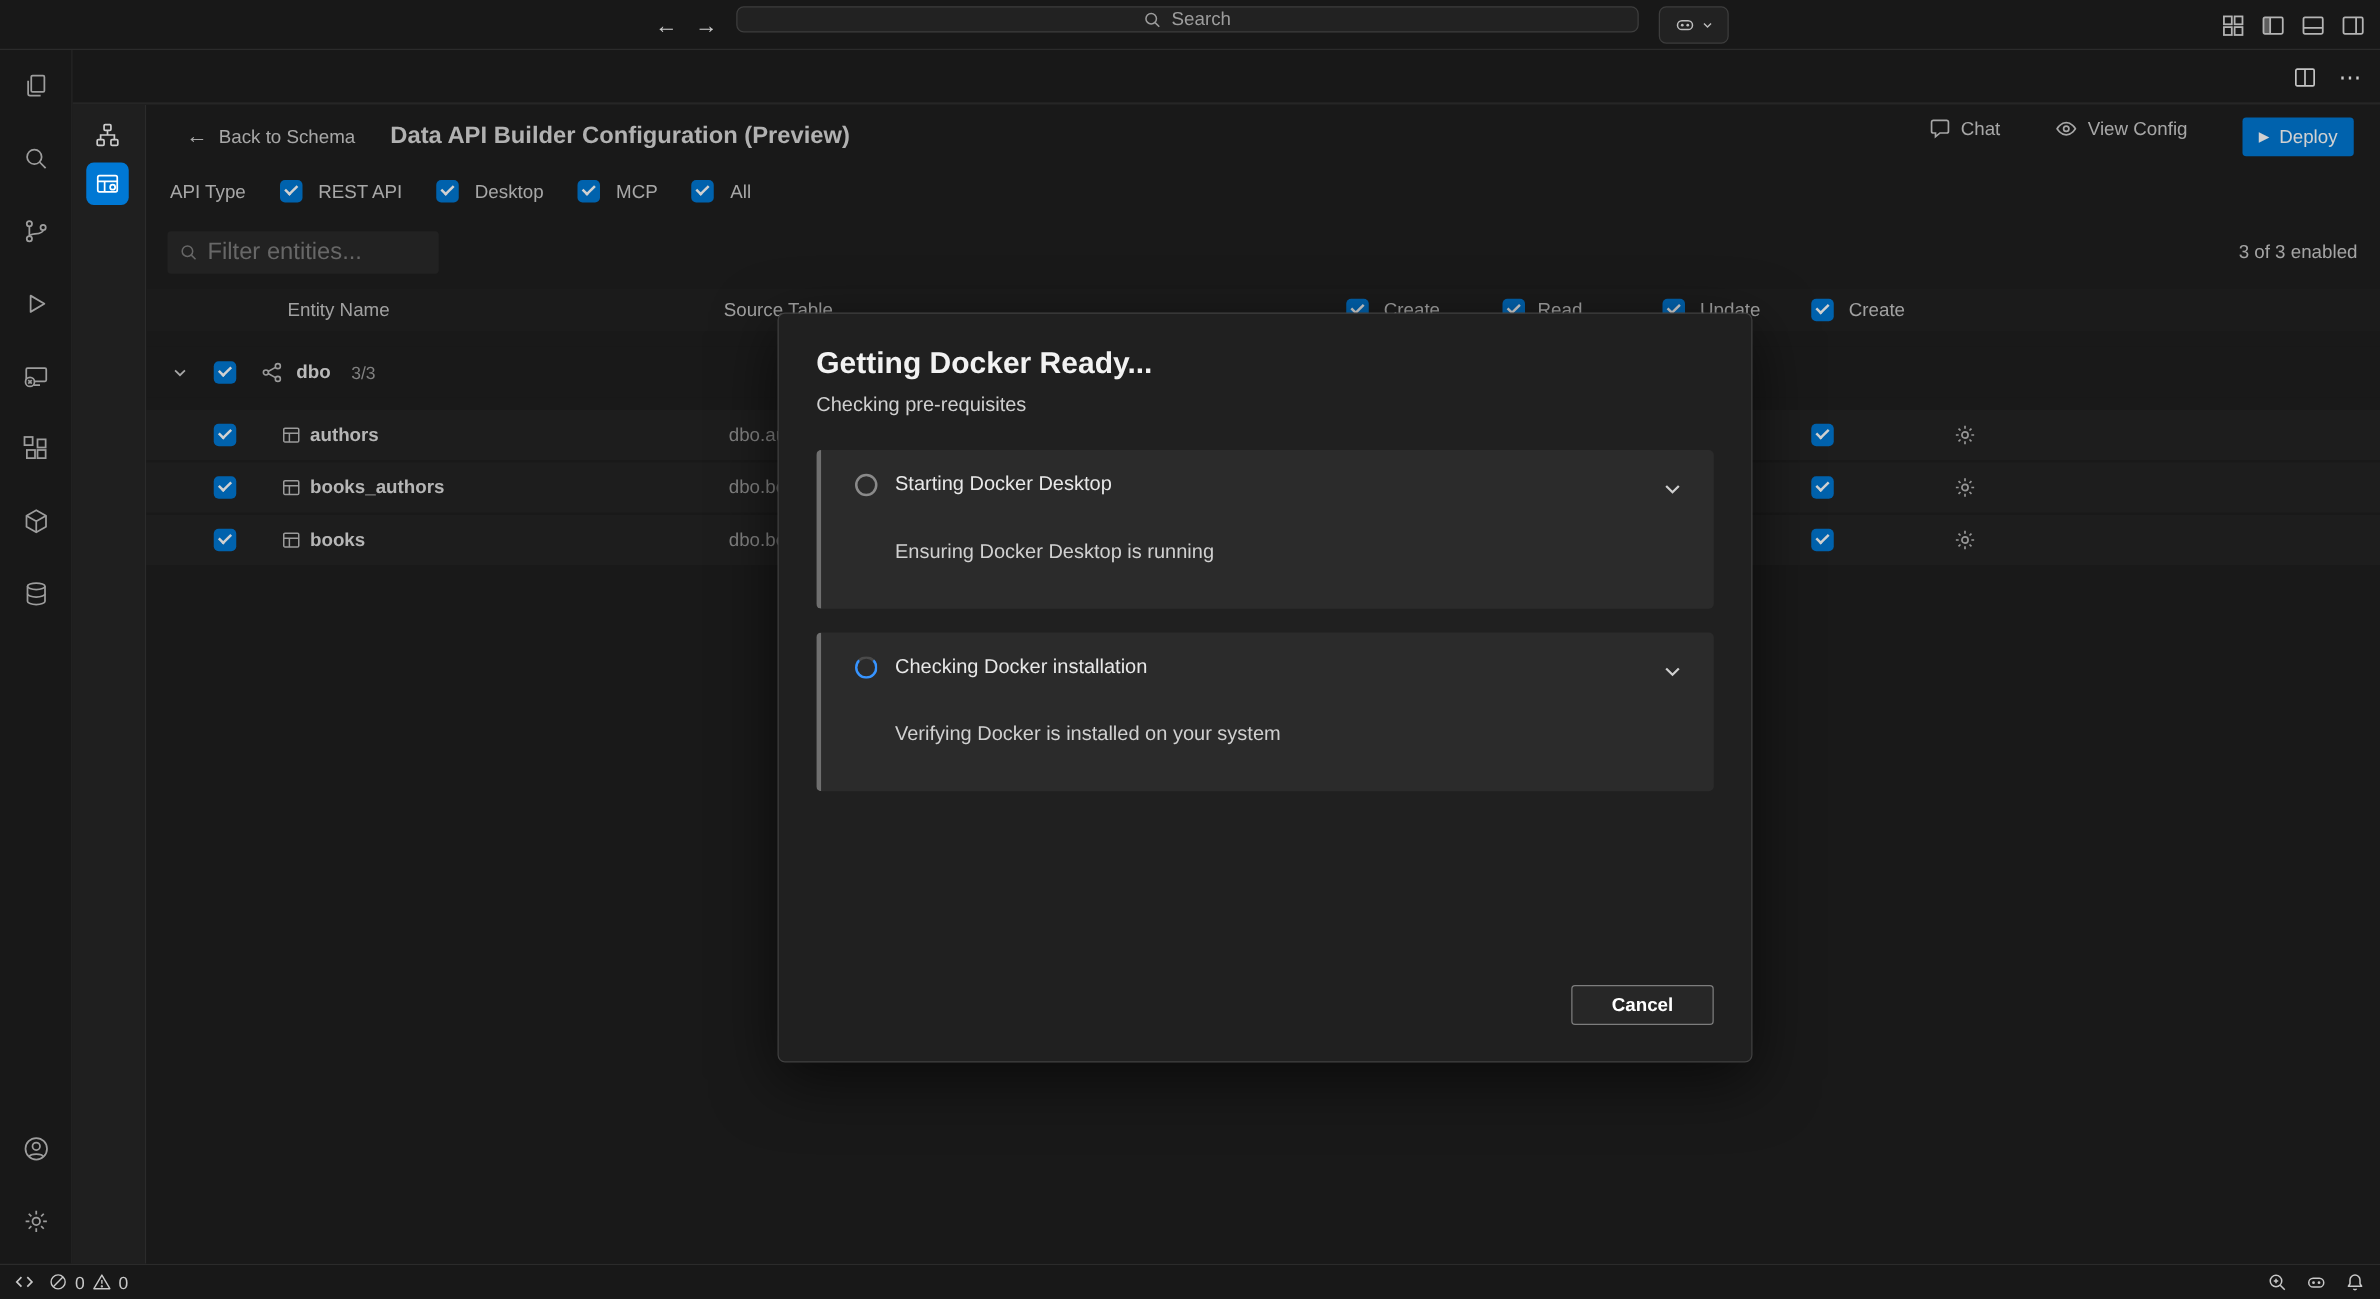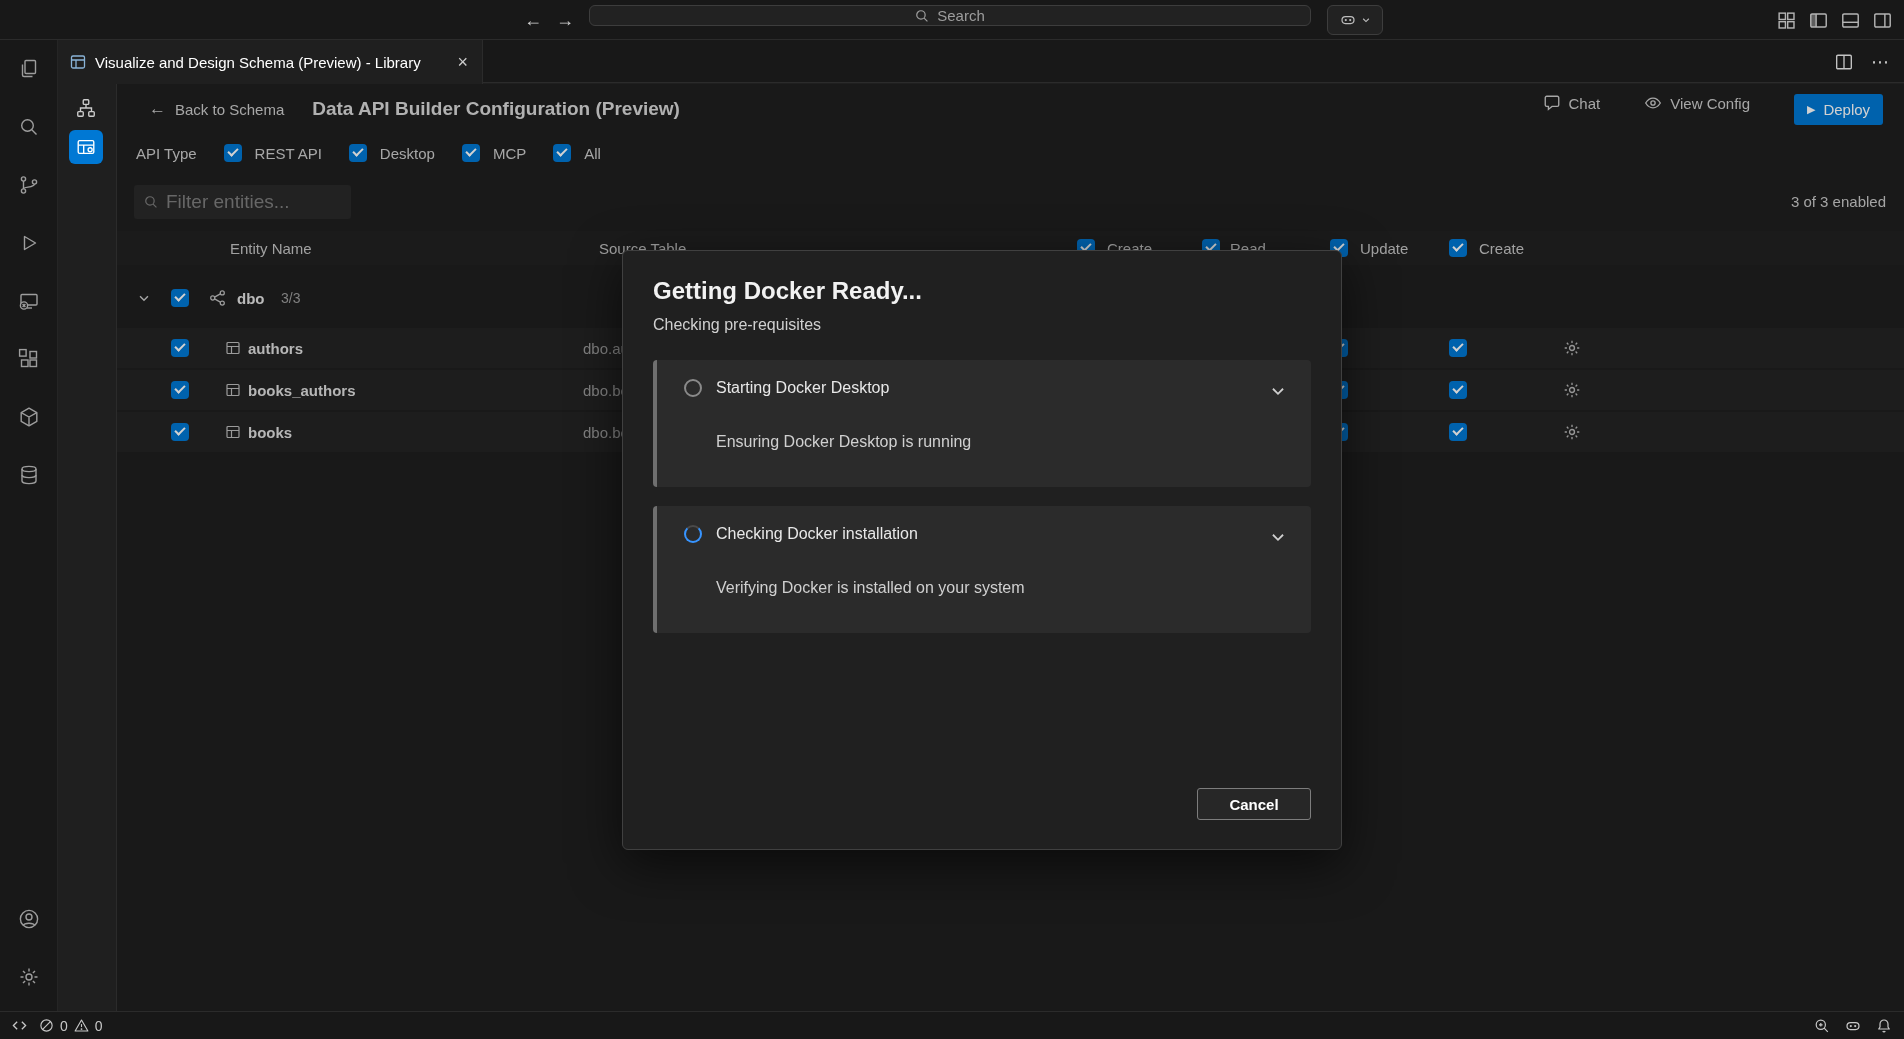--- a/index.html
+++ b/index.html
@@ -53,41 +53,41 @@
   .cb::after { content:""; position:absolute; left:4px; top:4px; width:8px; height:4px; border-left:2px solid #ffffff; border-bottom:2px solid #ffffff; transform:rotate(-45deg); }
 
   .filter-wrap { position:absolute; left:17px; top:101px; width:217px; height:34px; background:#2a2a2a; border-radius:3px; display:flex; align-items:center; gap:8px; padding:0 10px; }
   .filter-wrap input { flex:1; background:transparent; border:none; outline:none; color:#fde047; font-size:19px; font-family:inherit; min-width:0; }
   .filter-wrap input::placeholder { color:#7e7e7e; }
   .summary { position:absolute; right:18px; top:109px; font-size:15px; color:#c9c9c9; }
 
   .thead { position:absolute; left:0; right:0; top:147px; height:34px; background:#212121; }
   .cell { position:absolute; top:50%; transform:translateY(-50%); white-space:nowrap; }
   .hlabel { font-size:15px; color:#c5c5c5; }
-  .h-entity { left:113px; } .h-source { left:482px; }
+  .h-entity { left:113px; } .h-source { left:462px; }
   .col-create-cb { left:960px; } .col-create-lb { left:990px; }
   .col-read-cb { left:1085px; } .col-read-lb { left:1113px; }
   .col-update-cb { left:1213px; } .col-update-lb { left:1243px; }
   .col-delete-cb { left:1332px; } .col-delete-lb { left:1362px; }
   .col-gear { left:1446px; }
 
   .trow-group { position:absolute; left:0; right:0; top:193px; height:41px; background:#1f1f1f; }
   .c-chevron { left:20px; } .c-cb { left:54px; } .c-gicon { left:92px; }
   .c-gname { left:120px; font-size:15px; font-weight:700; color:#e3e3e3; }
   .c-gcount { left:164px; font-size:14px; color:#9d9d9d; }
 
   .trow { position:absolute; left:0; right:0; height:40px; background:#242424; }
   .r1 { top:244px; } .r2 { top:286px; } .r3 { top:328px; }
   .c-ticon { left:108px; }
   .c-name { left:131px; font-size:15px; font-weight:600; color:#dedede; }
   .c-src { left:466px; font-size:15px; color:#9d9d9d; }
 
   
   .overlay { position:absolute; left:117px; top:84px; right:0; bottom:28px; background:rgba(0,0,0,0.18); z-index:50; }
-  .dialog { position:absolute; left:622px; top:250px; width:720px; height:600px; background:#202020; border:1px solid #404040; border-radius:6px; box-shadow:0 14px 50px rgba(0,0,0,0.6); z-index:60; padding:0 30px; }
+  .dialog { position:absolute; left:622px; top:250px; width:780px; height:600px; background:#202020; border:1px solid #404040; border-radius:6px; box-shadow:0 14px 50px rgba(0,0,0,0.6); z-index:60; padding:0 30px; }
   .dialog-title { margin-top:26px; font-size:24px; font-weight:700; color:#f2f2f2; }
   .dialog-sub { margin-top:11px; font-size:16px; color:#d0d0d0; }
   .steps { margin-top:26px; }
   .step { position:relative; height:127px; background:#2b2b2b; border-left:4px solid #6f6f6f; border-radius:4px; margin-bottom:19px; padding:19px 24px 0 27px; }
   .step-head { display:flex; align-items:center; gap:14px; }
   .state-circle { width:18px; height:18px; border-radius:50%; flex:none; }
   .state-circle.running { border:2.5px solid #3794ff; border-top-color:rgba(255,255,255,0.15); animation:spin 1.1s linear infinite; }
   .state-circle.pending { border:2px solid #8a8a8a; }
   @keyframes spin { to { transform:rotate(360deg); } }
   .step-title { font-size:16px; color:#e8e8e8; }
@@ -166,30 +166,20 @@
       <span class="tb-icon">
         <svg width="19" height="19" viewBox="0 0 16 16" fill="none" stroke="#b4b4b4" stroke-width="1.2">
             <rect x="1.5" y="2.5" width="13" height="11" rx="1"></rect>
             <path d="M10 2.5v11"></path>
           </svg>
       </span>
     </div>
   </div>
 
   <div class="tabbar">
-    <div class="tab">
-      <span>
-        <svg width="16" height="16" viewBox="0 0 16 16" fill="none" stroke="#8ab4d8" stroke-width="1.3">
-            <rect x="1.5" y="2" width="13" height="12" rx="1.5"></rect>
-            <path d="M1.5 6h13M6 6v8"></path>
-          </svg>
-      </span>
-      <span>Visualize and Design Schema (Preview) - Library</span>
-      <span class="tab-close">×</span>
-    </div>
     <div class="tabbar-actions">
       <span>
         <svg width="18" height="18" viewBox="0 0 16 16" fill="none" stroke="#c4c4c4" stroke-width="1.2">
             <rect x="1.5" y="2" width="13" height="12" rx="1"></rect>
             <path d="M8 2v12"></path>
           </svg>
       </span>
       <span class="ellipsis">⋯</span>
     </div>
   </div>

